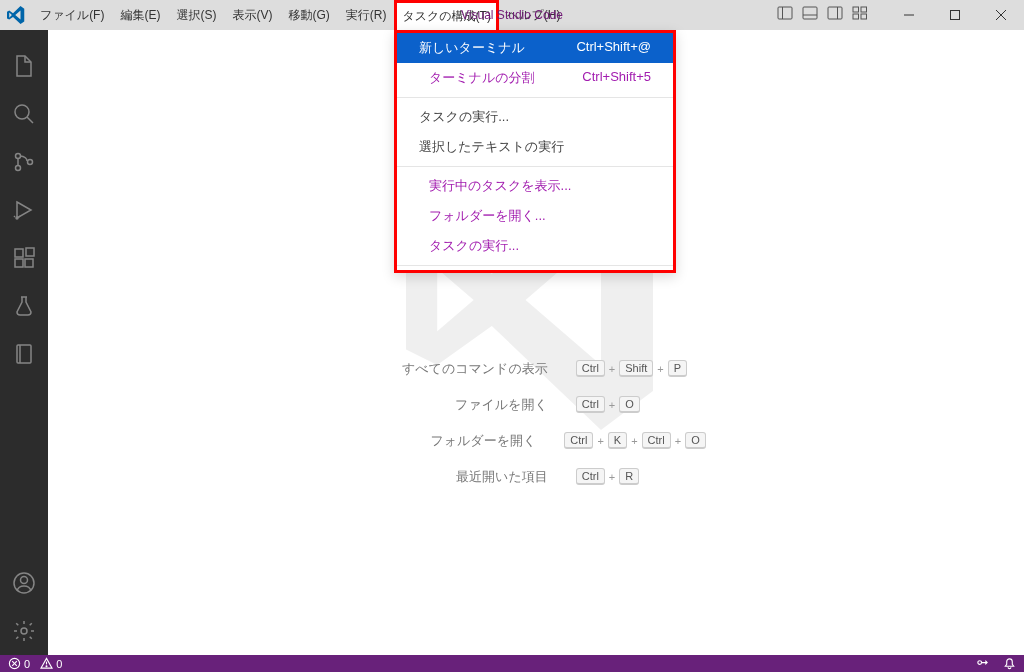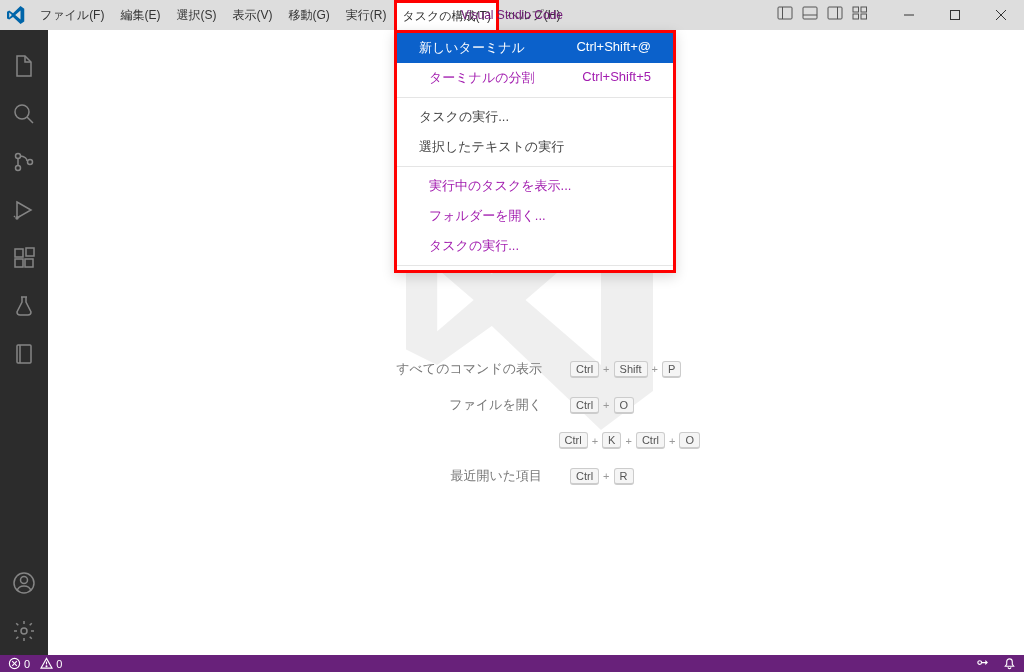--- a/index.html
+++ b/index.html
@@ -213,20 +213,21 @@
         </div>
         <div class="sc-row">
           <div class="sc-label">ファイルを開く</div>
           <div class="sc-keys">
             <span class="kbd">Ctrl</span>
             <span class="plus">+</span>
             <span class="kbd">O</span>
           </div>
         </div>
         <div class="sc-row">
+          <div class="sc-label">フォルダーを開く</div>
           <div class="sc-keys">
             <span class="kbd">Ctrl</span>
             <span class="plus">+</span>
             <span class="kbd">K</span>
             <span class="plus">+</span>
             <span class="kbd">Ctrl</span>
             <span class="plus">+</span>
             <span class="kbd">O</span>
           </div>
         </div>

